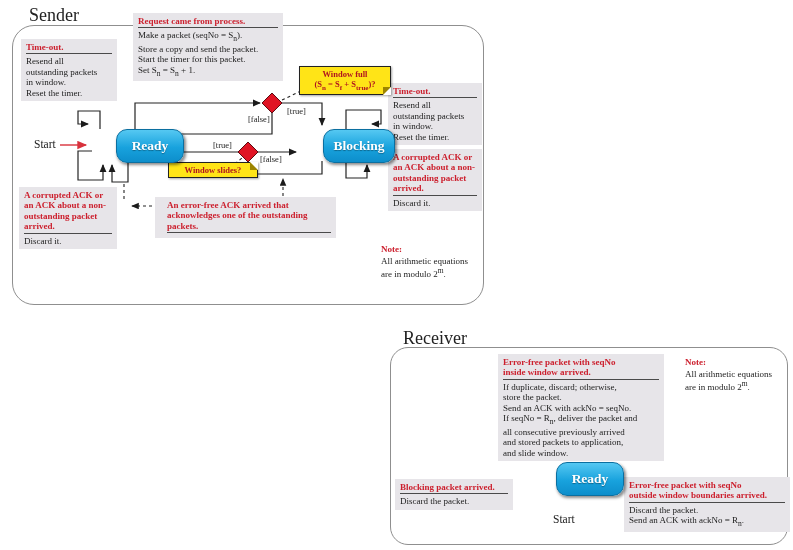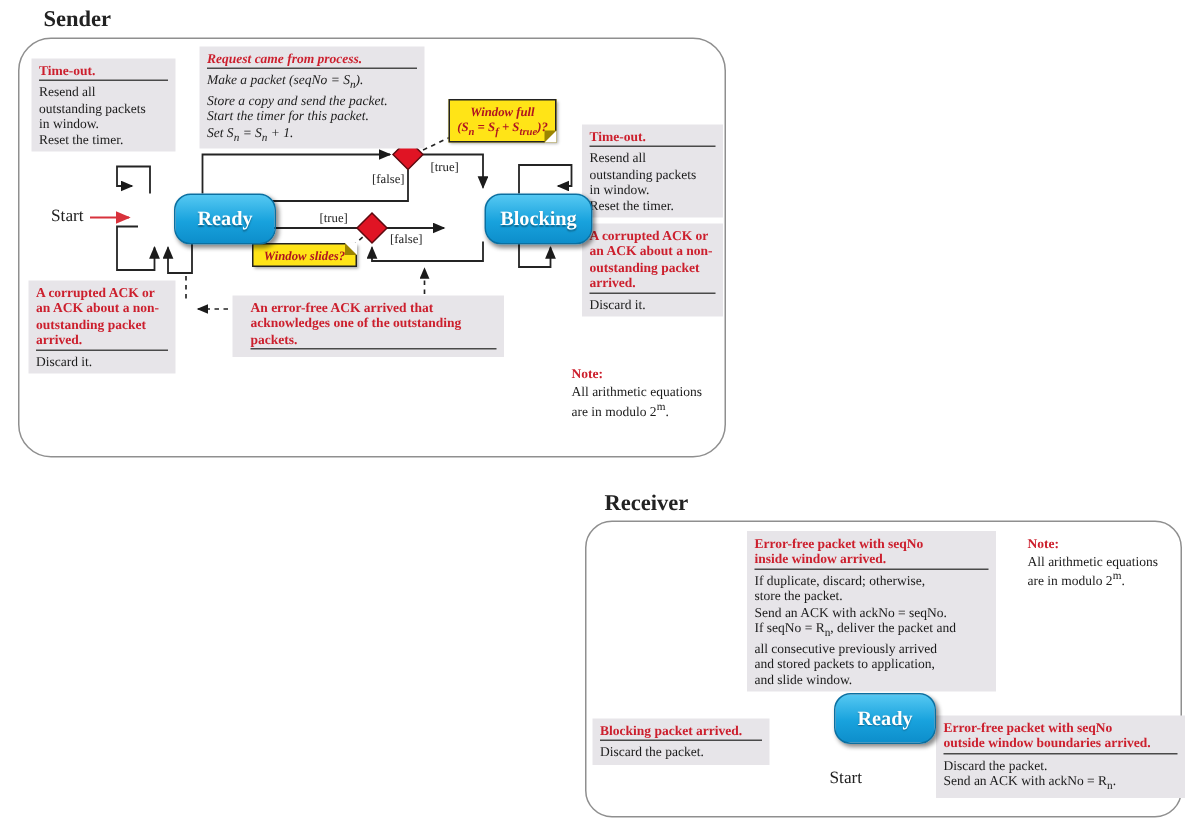--- a/index.html
+++ b/index.html
@@ -1,28 +1,28 @@
 <!DOCTYPE html>
 <html><head>
 <meta charset="utf-8">
 <style>
   html,body{margin:0;padding:0;background:#fff;}
   .stage{position:relative;width:793px;height:550px;background:#ffffff;
          font-family:"Liberation Serif", serif;color:#1a1a1a;overflow:hidden;}
-  .section-label{position:absolute;font-size:15px;color:#222;font-weight:bold;}
+  .section-label{position:absolute;font-size:18px;color:#222;}
   .panel{position:absolute;border:1.6px solid #8f8f8f;border-radius:22px;background:#fff;}
   .note-box{position:absolute;background:#e7e5e9;padding:3px 5px;font-size:9px;line-height:1.16;}
   .note-box.no-bg{background:transparent;}
   .nb-title{color:#cc1f2d;font-weight:bold;border-bottom:1px solid #4a4a4a;
             padding-bottom:1px;margin-bottom:2px;}
   .nb-title.no-rule{border-bottom:none;margin-bottom:1px;}
   .nb-body{color:#1c1c1c;}
   .ynote{position:absolute;background:#ffe417;border:1.4px solid #222;color:#b01420;
          font-weight:bold;font-size:8.5px;text-align:center;line-height:1.2;
-         padding:2px 2px;box-shadow:1px 1px 2px rgba(0,0,0,.35);font-style:italic;}
+         padding:2px 12px;box-shadow:1px 1px 2px rgba(0,0,0,.35);}
   .fold{position:absolute;width:0;height:0;}
   .fold-br{right:-1px;bottom:-1px;border-top:8px solid #9c8400;border-right:8px solid #fff;}
   .fold-tr{right:-1px;top:-1px;border-bottom:8px solid #9c8400;border-right:8px solid #fff;}
   .state{position:absolute;display:flex;align-items:center;justify-content:center;
          background:linear-gradient(#55c8f2 0%,#18a2dd 55%,#0d8ecb 100%);
          border:1.5px solid #0b6fa0;border-radius:11px;color:#fff;font-weight:bold;
          font-size:13.5px;box-shadow:1.5px 2px 3px rgba(0,0,0,.45);
          text-shadow:0 1px 1px rgba(0,0,0,.35);margin-left:24px;}
   .guard{position:absolute;font-size:8.5px;color:#222;}
   .start-label{position:absolute;font-size:11.5px;color:#222;}
@@ -77,21 +77,21 @@
       <path d="M272 93 L282 103 L272 113 L262 103 Z"></path>
       <path d="M248 142 L258 152 L248 162 L238 152 Z"></path>
     </g>
   </svg>
 
   <div class="note-box" style="left:21px;top:39px;width:86px;">
     <div class="nb-title">Time-out.</div>
     <div class="nb-body">Resend all<br>outstanding packets<br>in window.<br>Reset the timer.</div>
   </div>
 
-  <div class="note-box" style="left:133px;top:31px;width:140px;font-style:italic;">
+  <div class="note-box" style="left:133px;top:13px;width:140px;">
     <div class="nb-title">Request came from process.</div>
     <div class="nb-body">Make a packet (seqNo = S<sub>n</sub>).<br>Store a copy and send the packet.<br>Start the timer for this packet.<br>Set S<sub>n</sub> = S<sub>n</sub> + 1.</div>
   </div>
 
   <div class="note-box" style="left:388px;top:83px;width:84px;">
     <div class="nb-title">Time-out.</div>
     <div class="nb-body">Resend all<br>outstanding packets<br>in window.<br>Reset the timer.</div>
   </div>
 
   <div class="note-box" style="left:388px;top:149px;width:84px;">

